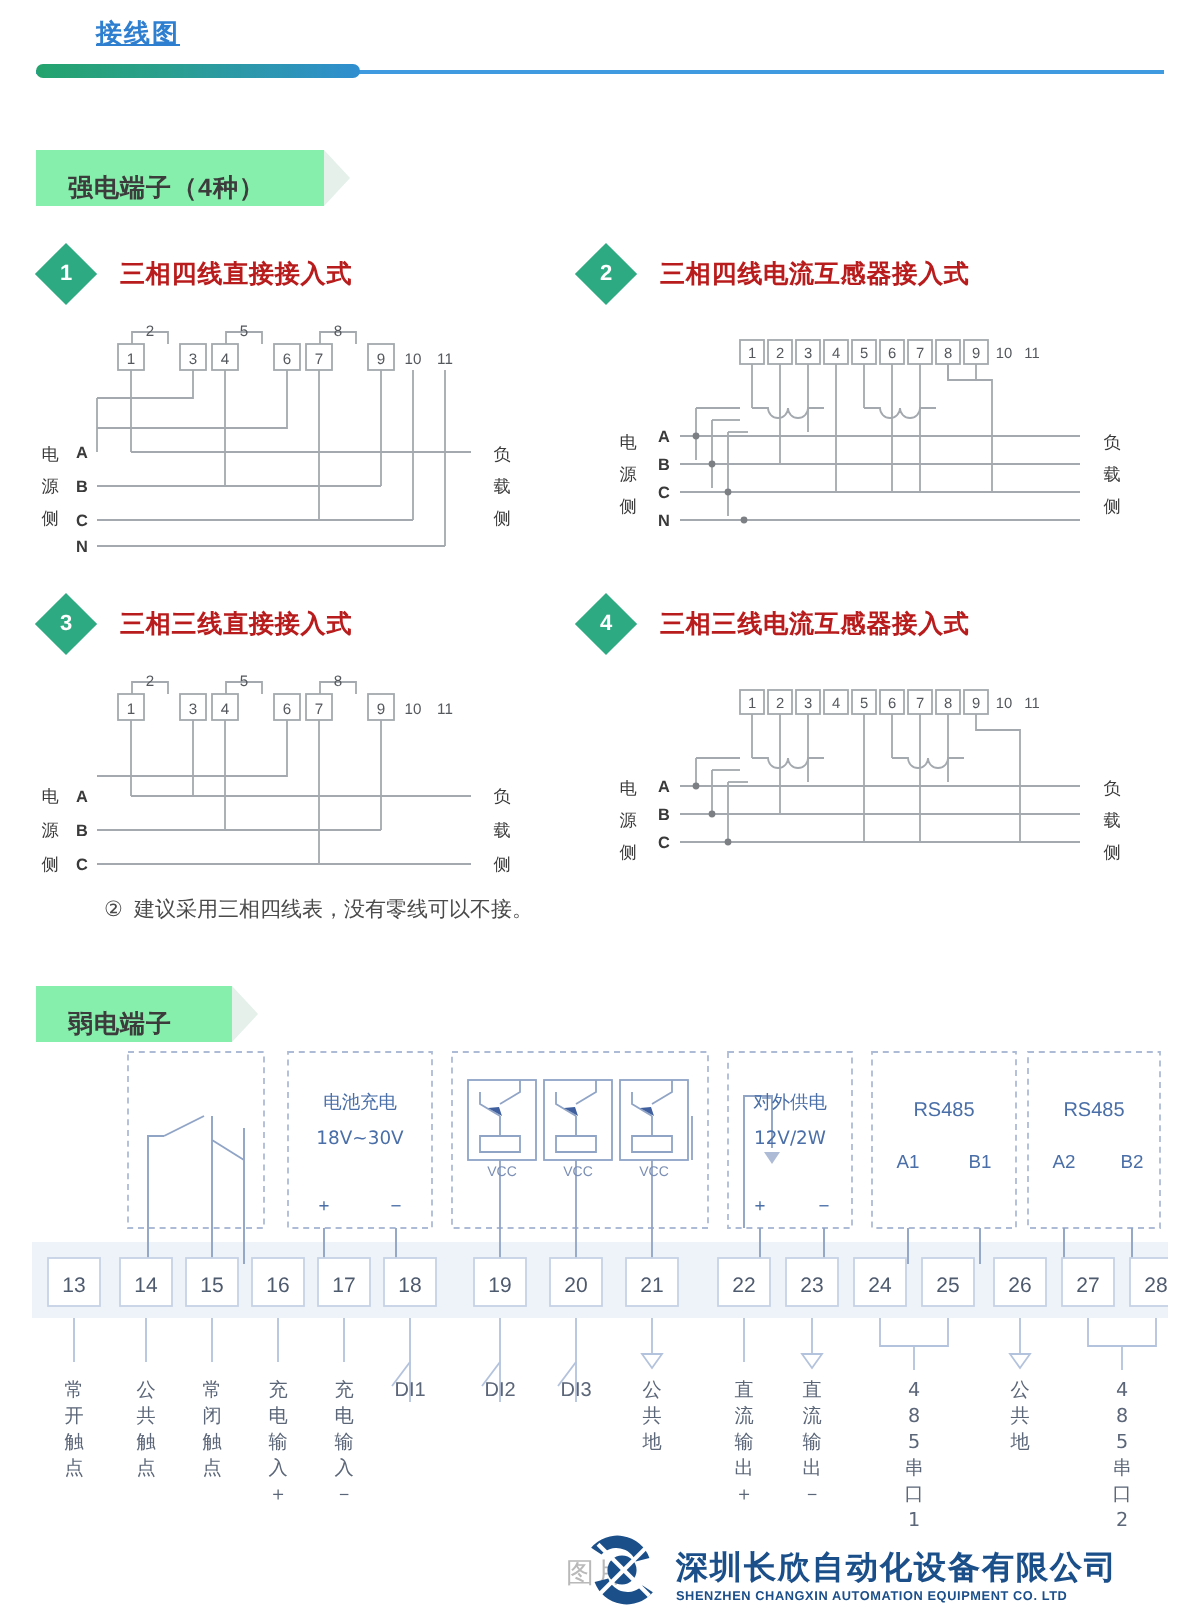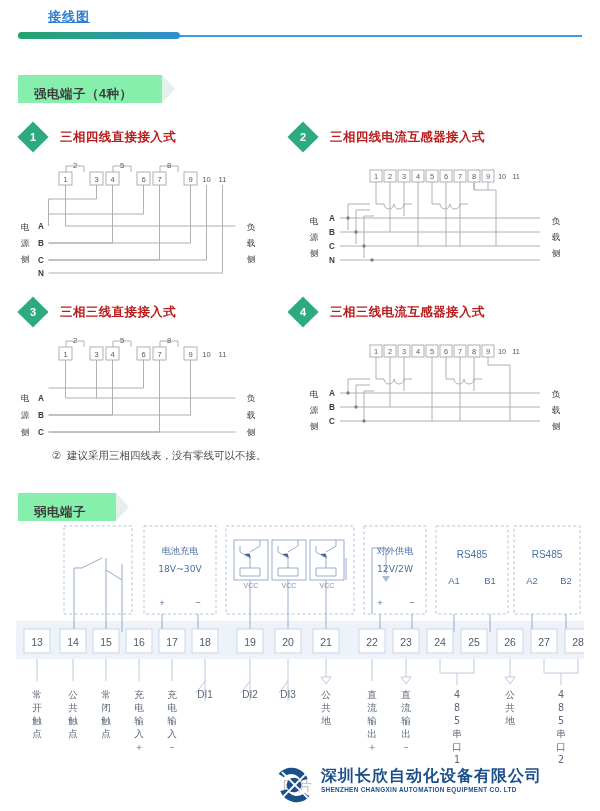--- a/index.html
+++ b/index.html
@@ -62,21 +62,21 @@
   
   .notes { position:absolute; left:18px; top:446px; font-size:10.5px; color:#4a4a4a; line-height:18px; }
   .notes .row { display:flex; }
   .notes .lead { width:34px; flex:none; }
   .notes .num { width:15px; flex:none; }
 
   
   #lv { position:absolute; left:16px; top:518px; width:568px; height:255px; }
 
   
-  #footer { position:absolute; left:273px; top:767px; display:flex; align-items:flex-start; }
+  #footer { position:absolute; left:290px; top:767px; display:flex; align-items:flex-end; }
   .logo-mark { width:42px; height:36px; flex:none; }
   .logo-text { margin-left:6px; }
   .logo-cn { font-size:16px; font-weight:bold; color:#1b4f8a; letter-spacing:1px; line-height:18px; }
   .logo-en { font-size:6.4px; font-weight:bold; color:#1b4f8a; letter-spacing:.3px; line-height:9px; }
   #watermark {
     position:absolute; left:283px; top:778px; font-size:14px;
     color:#b9b9b9; letter-spacing:1px;
   }
 </style>
 </head>

